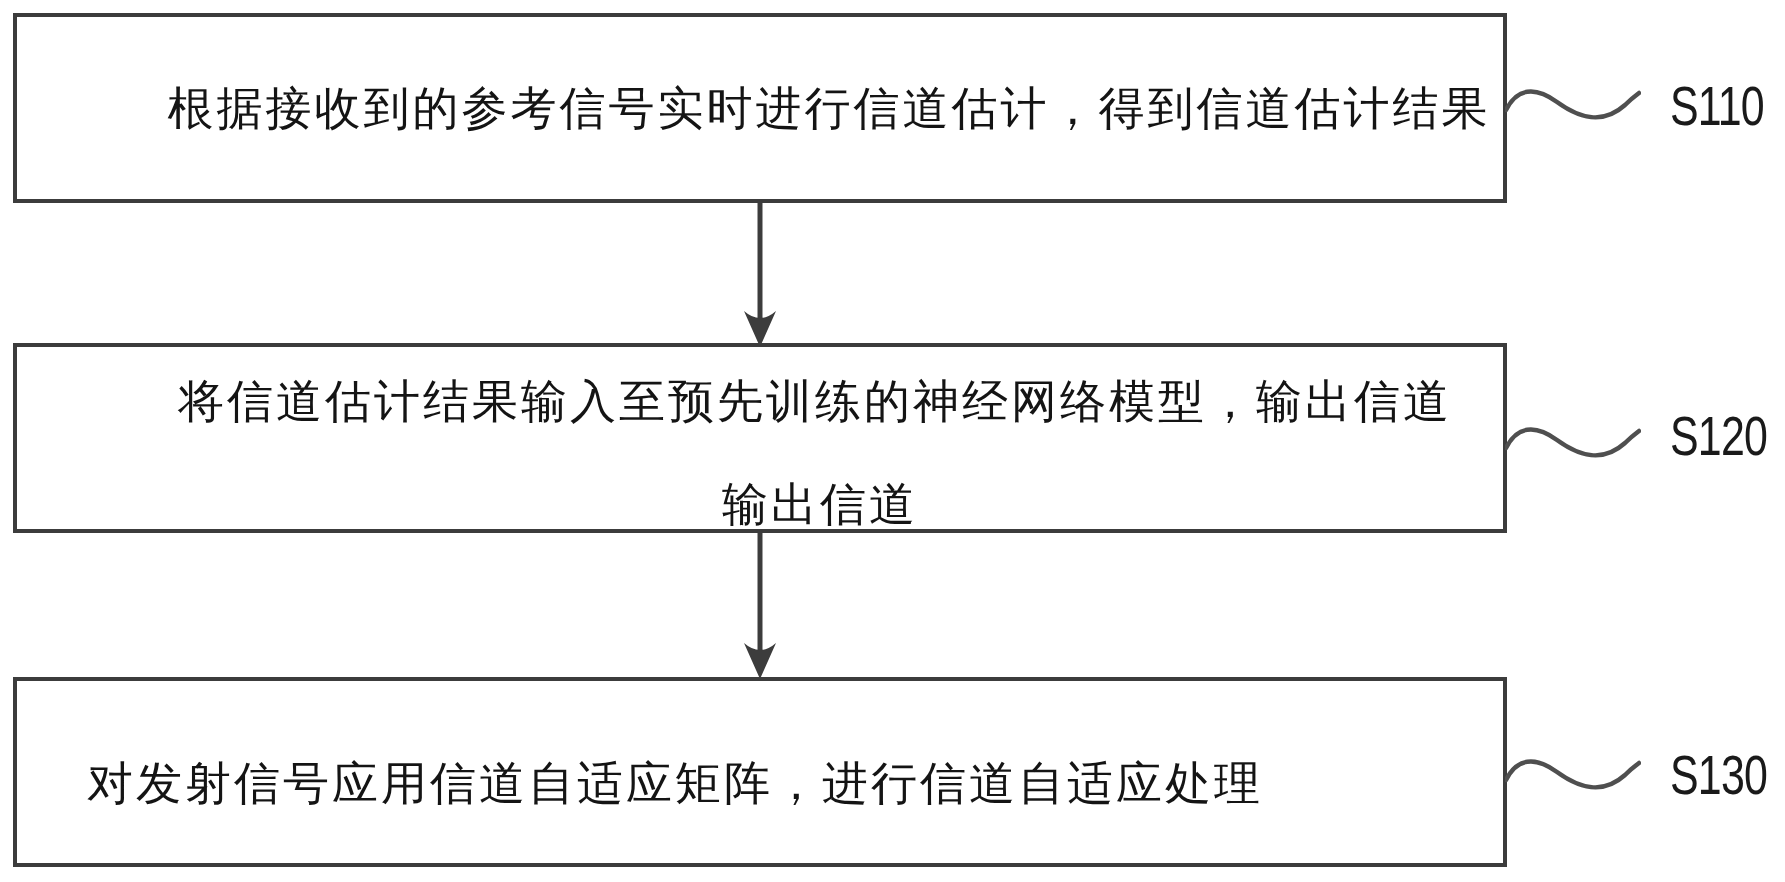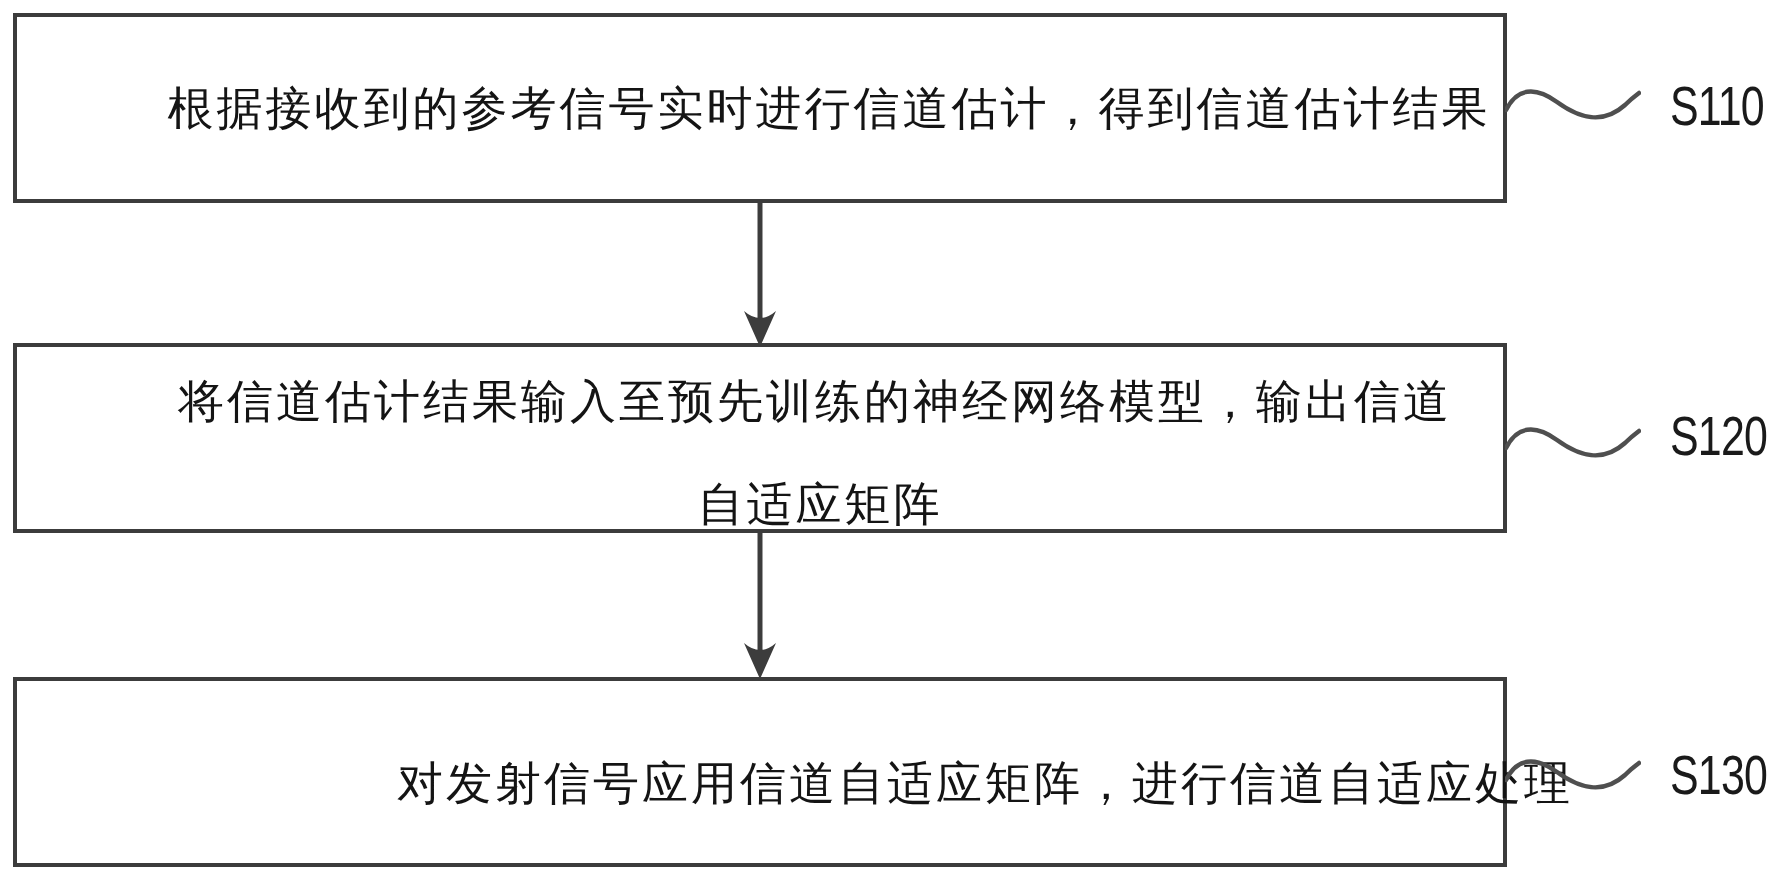--- a/index.html
+++ b/index.html
@@ -14,21 +14,21 @@
   .stage{
     position:relative;width:1785px;height:882px;background:var(--bg);
     font-family:"DejaVu Serif","Liberation Serif",serif;
   }
   .box{
     position:absolute;left:13px;width:1494px;height:190px;
     border:4px solid var(--ink);background:var(--bg);
   }
   .b1{top:13px;display:flex;align-items:center;justify-content:center;padding-left:44px;}
   .b2{top:343px;}
-  .b3{top:677px;display:flex;align-items:center;justify-content:flex-end;}
+  .b3{top:677px;display:flex;align-items:center;justify-content:flex-start;}
   .line{
     color:var(--text);font-size:46px;letter-spacing:3px;line-height:1;
     white-space:nowrap;
   }
   .b1 .line{position:relative;left:47px;}
   .b3 .line{position:relative;left:70px;top:11px;}
   .b2 .line{position:absolute;transform:translate(-50%,-50%);}
   .b2 .l1{left:calc(50% + 55px);top:55px;font-family:Liberation Serif, serif;}
   .b2 .l2{left:calc(50% + 60px);top:157px;}
   .arrow{position:absolute;left:742px;width:36px;height:146px;}
@@ -61,21 +61,21 @@
     <div class="line">根据接收到的参考信号实时进行信道估计，得到信道估计结果</div>
   </div>
 
   <svg class="arrow a1" viewBox="0 0 36 146">
     <line x1="18" y1="0" x2="18" y2="118"></line>
     <path d="M2,110 Q18,124 34,110 L18,146 Z"></path>
   </svg>
 
   <div class="box b2">
     <div class="line l1">将信道估计结果输入至预先训练的神经网络模型，输出信道</div>
-    <div class="line l2">自适应矩阵</div>
+    <div class="line l2">输出信道</div>
   </div>
 
   <svg class="arrow a2" viewBox="0 0 36 146">
     <line x1="18" y1="0" x2="18" y2="118"></line>
     <path d="M2,110 Q18,124 34,110 L18,146 Z"></path>
   </svg>
 
   <div class="box b3">
     <div class="line">对发射信号应用信道自适应矩阵，进行信道自适应处理</div>
   </div>

